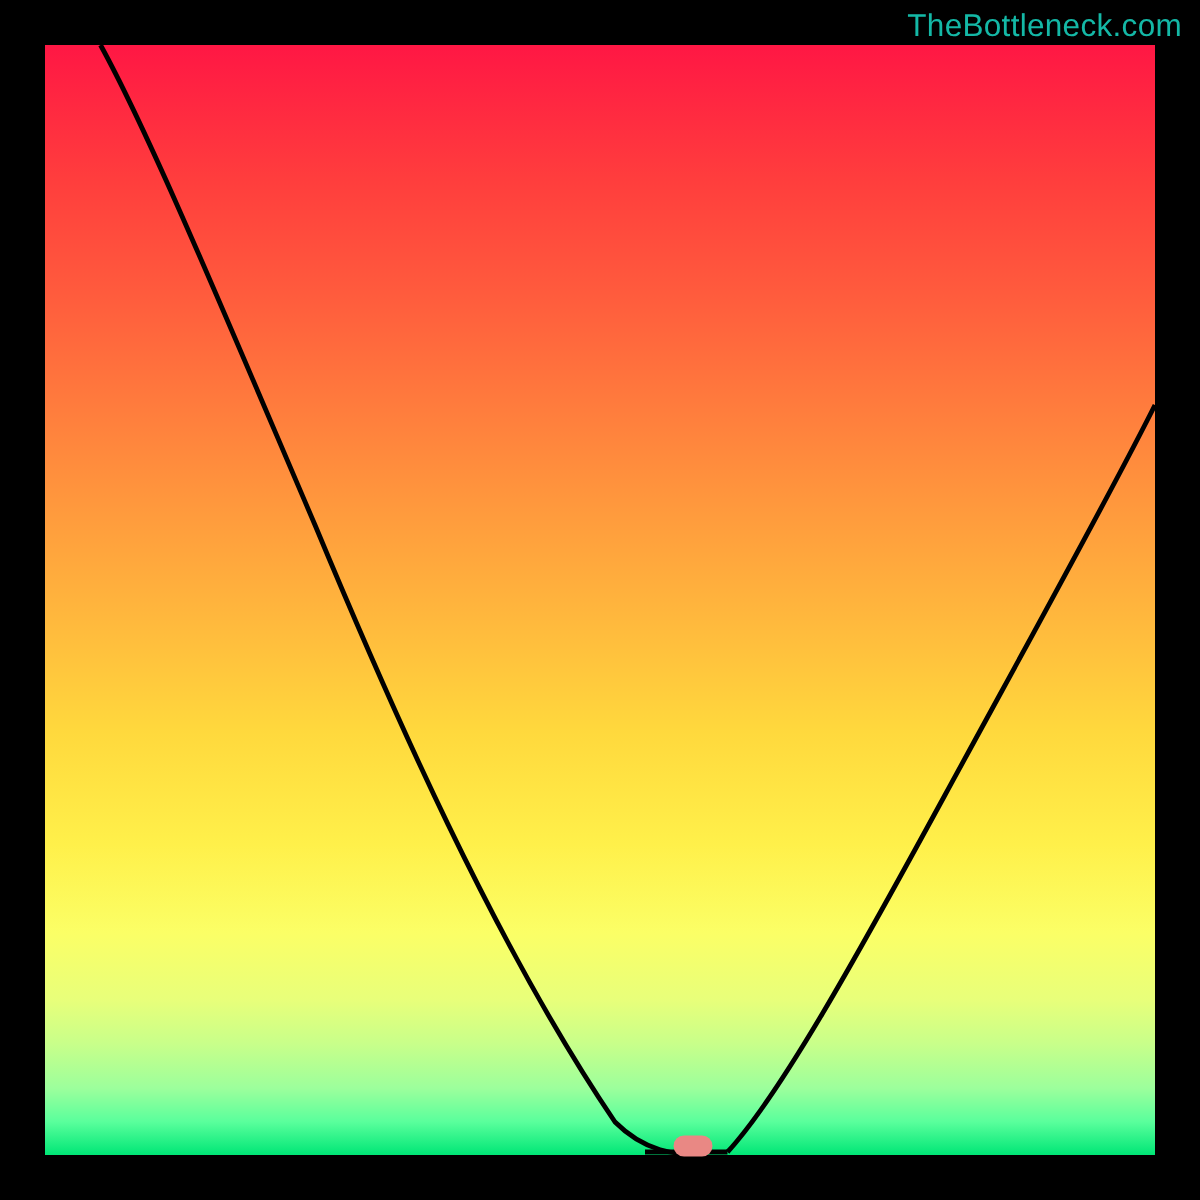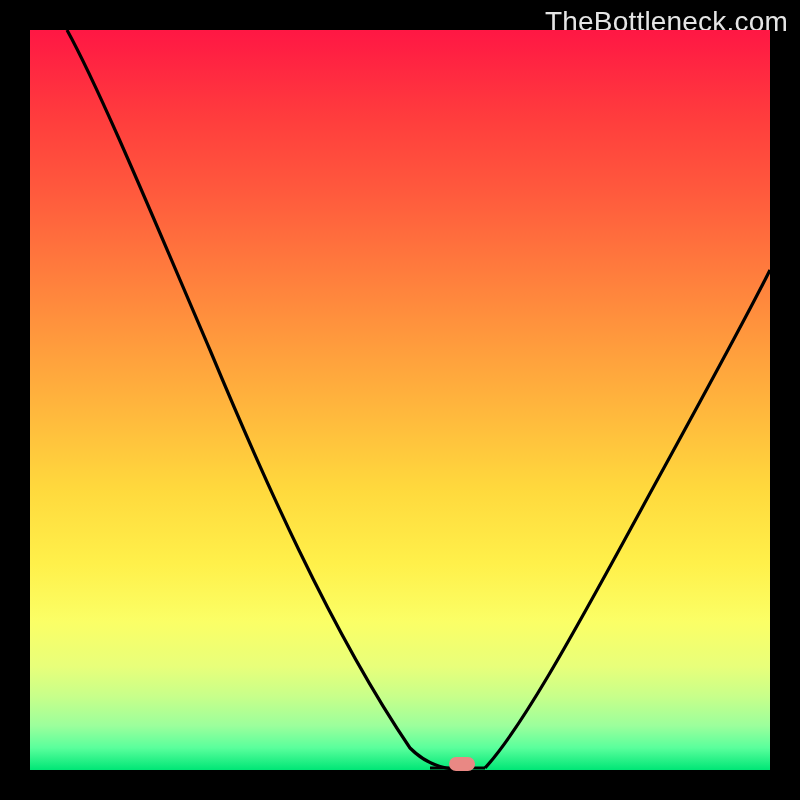--- a/index.html
+++ b/index.html
@@ -32,23 +32,23 @@
       #9cff9c 94%,
       #5aff9c 97%,
       #00e676 100%
     );
   }
   .watermark {
     position: absolute;
     top: 6px;
     right: 12px;
     font-family: Arial, Helvetica, sans-serif;
-    font-size: 28px;
+    font-size: 21px;
     font-weight: 500;
-    color: #e5e5e5;
+    color: #14b8a6;
     letter-spacing: 0.2px;
     user-select: none;
     margin-left: 39px;
   }
   svg.curve {
     position: absolute;
     left: 0; top: 0;
     width: 740px;
     height: 740px;
     overflow: visible;

